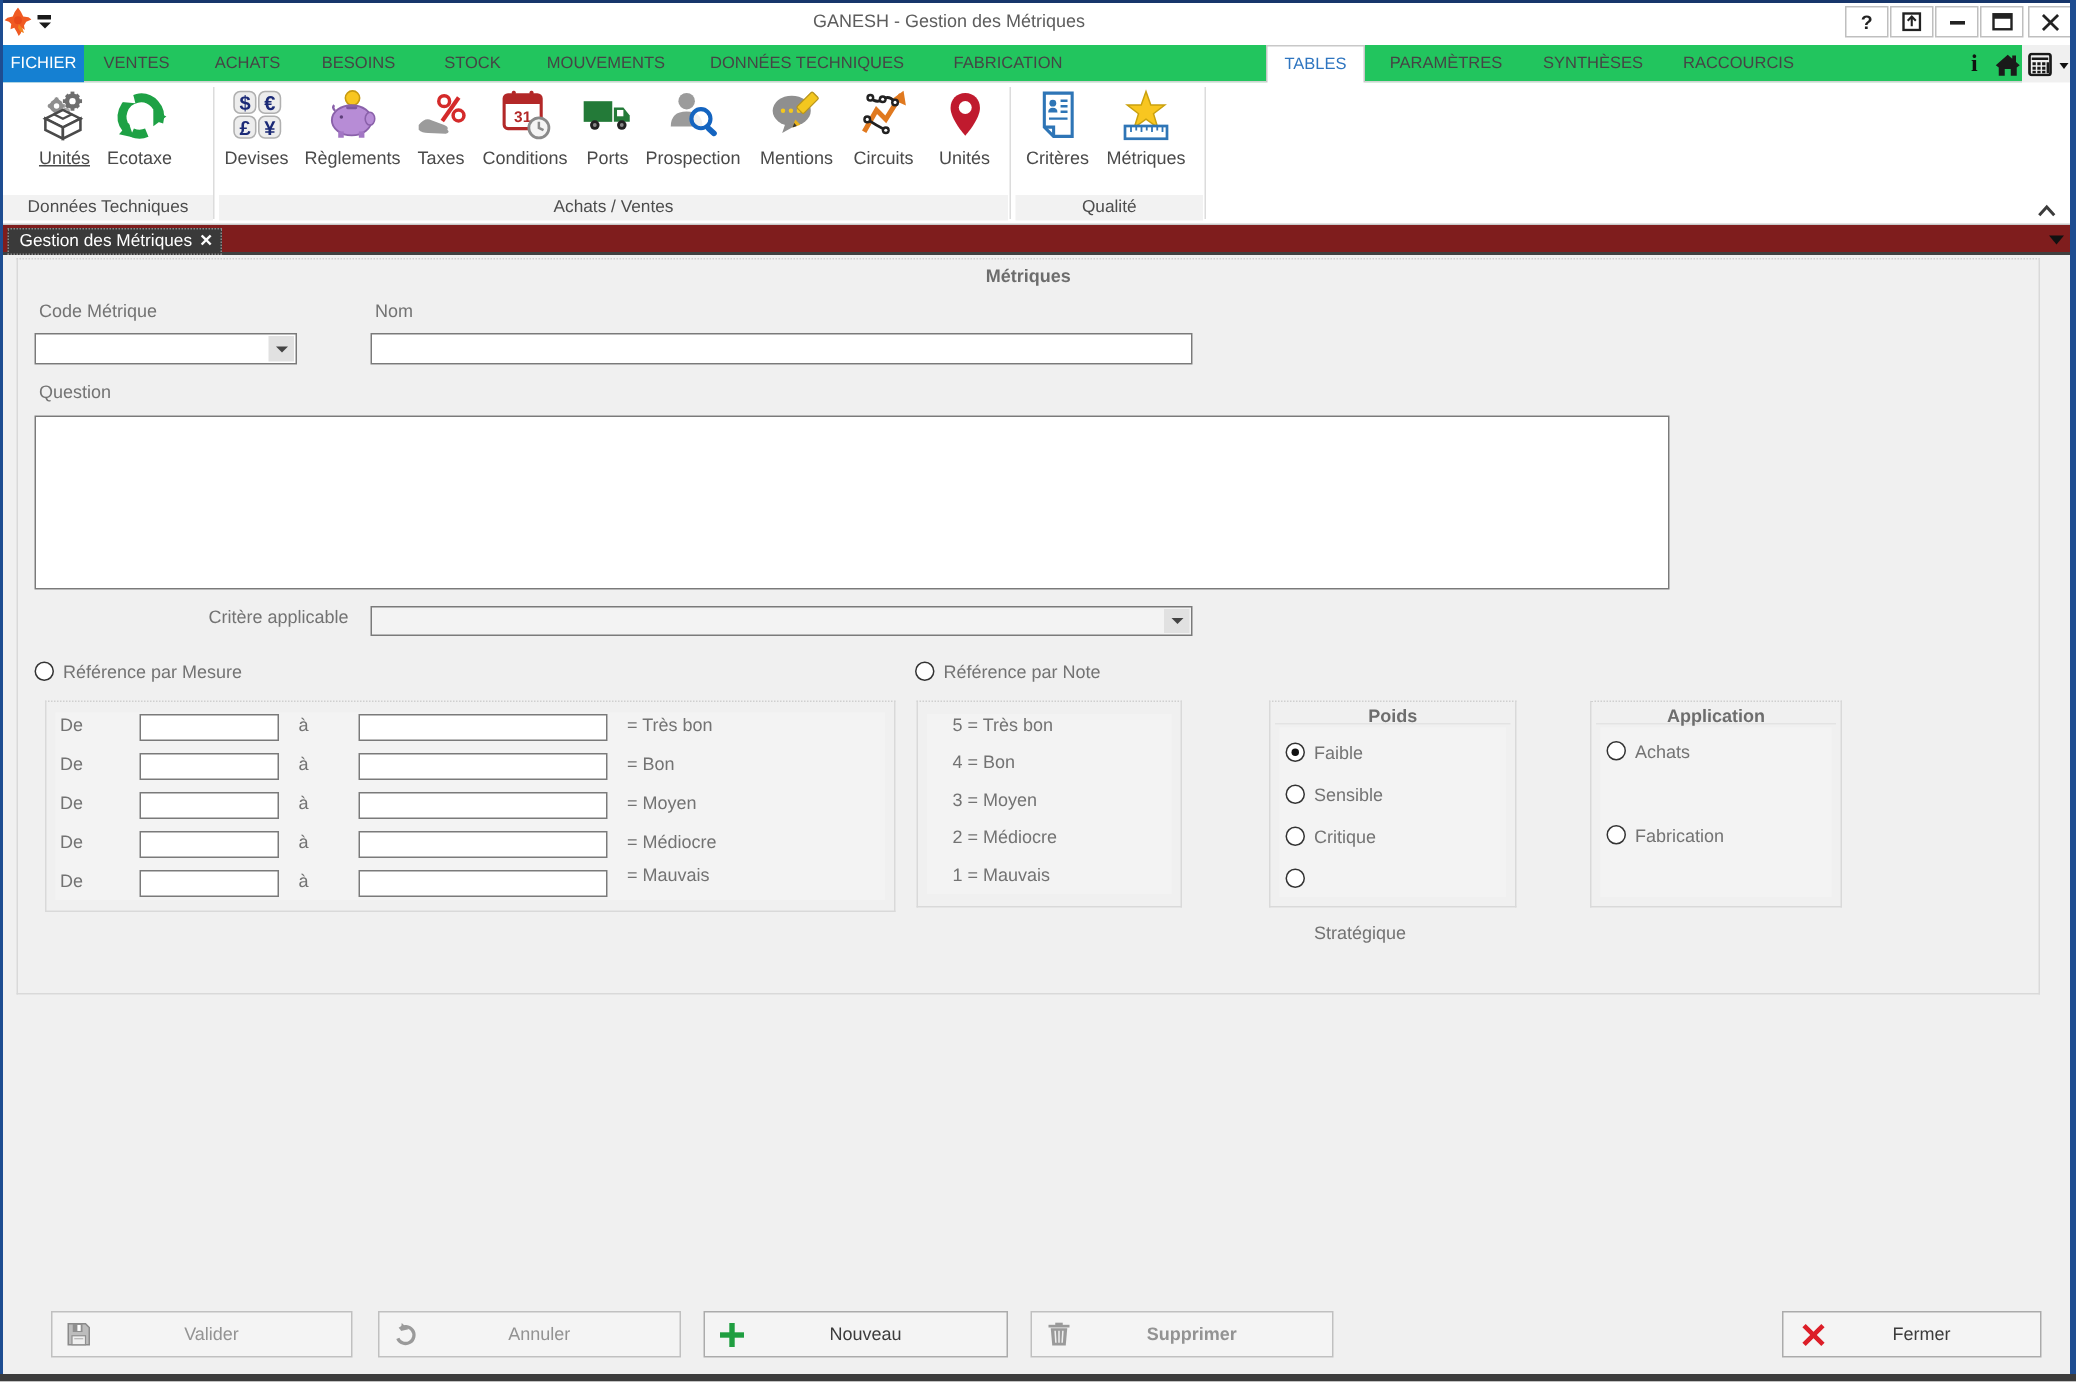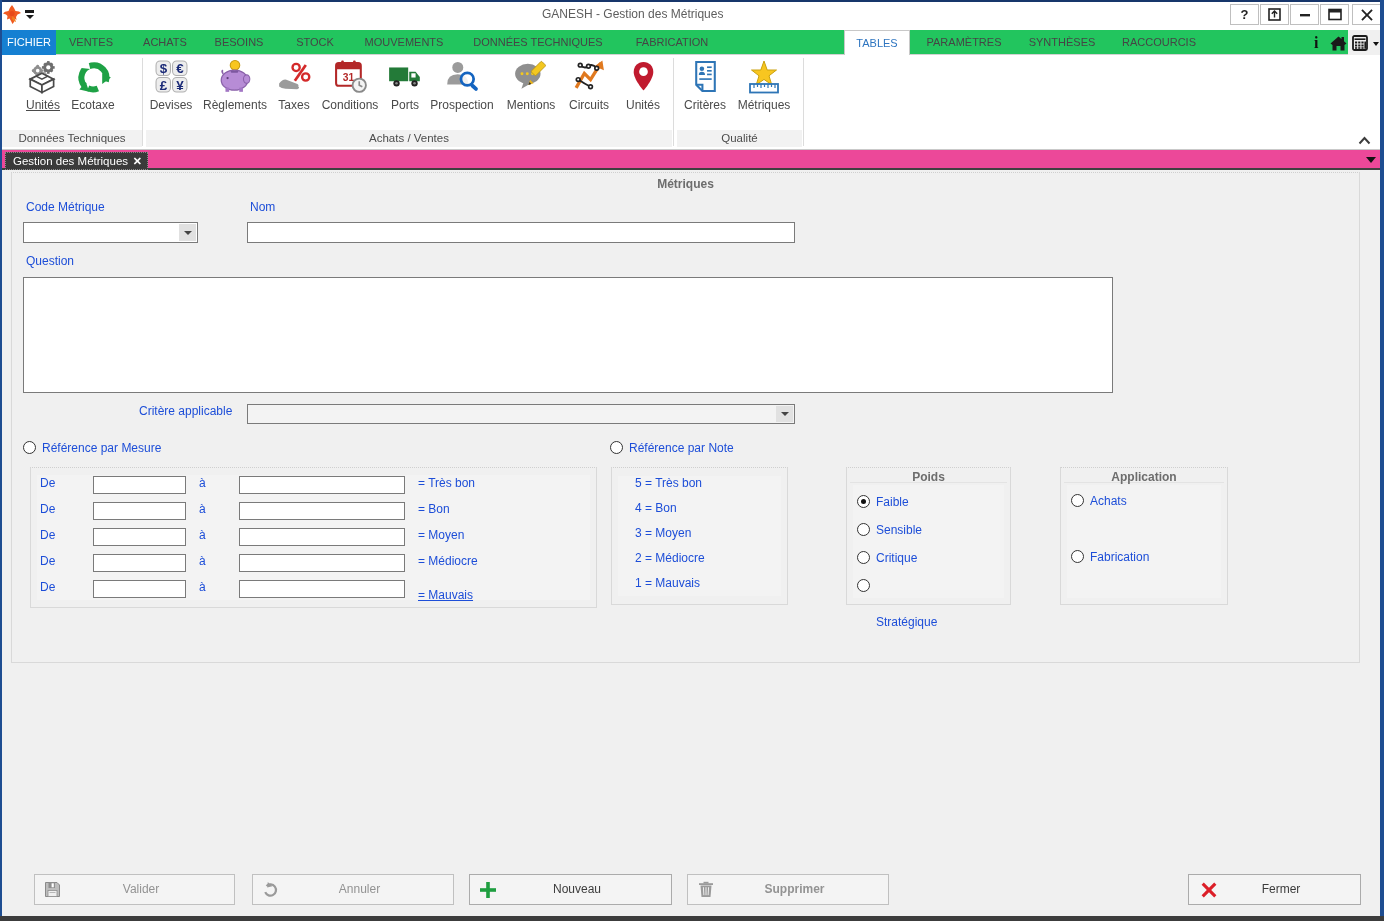--- a/index.html
+++ b/index.html
@@ -26,34 +26,34 @@
   
   #ribbon { position:absolute; left:0; top:55px; width:1384px; height:95px; background:#ffffff;
             border-bottom:1px solid #c9c9c9; }
   .rgsep { position:absolute; top:3px; height:88px; width:1px; background:#dcdcdc; }
   .ritem { position:absolute; top:3px; text-align:center; font-size:12px; color:#4a4a4a; }
   .ritem .ric { height:37px; display:flex; align-items:center; justify-content:center; }
   .ritem .rlb { margin-top:3px; }
   .rgcap { position:absolute; top:75px; height:17px; line-height:17px; font-size:11.5px; color:#4c4c4c; text-align:center; background:#f2f2f2; }
 
   
-  #docstrip { position:absolute; left:0; top:150px; width:1384px; height:20px; background:#ec4899;
+  #docstrip { position:absolute; left:0; top:150px; width:1384px; height:20px; background:#7f1d1d;
               border-bottom:2px solid #404040; }
   #doctab { position:absolute; left:5px; top:2px; width:143px; height:18px; background:#3a3a3a;
             color:#fff; font-size:11.5px; line-height:16px; padding-left:7px; border:1px dotted #8a8a8a; }
   #doctab .x { position:absolute; right:5px; top:0px; font-weight:bold; font-size:11px; }
   #dochev { position:absolute; right:8px; top:7px; width:0; height:0;
             border-left:5px solid transparent; border-right:5px solid transparent; border-top:6px solid #111; }
 
   
   #panel { position:absolute; left:11px; top:172px; width:1349px; height:491px;
            border:1px solid #d9d9d9; border-top:1px dotted #cfcfcf; background:#f0f0f0; }
   #pcap { position:absolute; left:0; top:4px; width:100%; text-align:center;
           font-size:12px; font-weight:bold; color:#6d6d6d; }
-  .lbl { position:absolute; font-size:12px; color:#1d4ed8; }
+  .lbl { position:absolute; font-size:12px; color:#737373; }
   .tin { position:absolute; background:#fff; border:1px solid #7a7a7a; }
   .combo { position:absolute; background:#fff; border:1px solid #7a7a7a; }
   .combo .btn { position:absolute; right:1px; top:1px; bottom:1px; width:17px; background:#e1e1e1;
                 display:flex; align-items:center; justify-content:center; }
   .combo .btn:after { content:""; width:0; height:0; border-left:4px solid transparent;
                 border-right:4px solid transparent; border-top:4px solid #444; }
   .radio { position:absolute; width:13px; height:13px; border-radius:50%; background:#fff; border:1px solid #333; }
   .radio.sel:after { content:""; position:absolute; left:3px; top:3px; width:5px; height:5px;
                      border-radius:50%; background:#111; }
   .gbox { position:absolute; border:1px solid #d9d9d9; border-top:1px dotted #cfcfcf; background:#f0f0f0; }
@@ -410,21 +410,21 @@
   <div class="lbl" style="left:418px; top:528px;">= Moyen</div>
   <div class="lbl" style="left:40px; top:554px;">De</div>
   <div class="tin" style="left:93px; top:554px; width:93px; height:18px;"></div>
   <div class="lbl" style="left:199px; top:554px;">à</div>
   <div class="tin" style="left:239px; top:554px; width:166px; height:18px;"></div>
   <div class="lbl" style="left:418px; top:554px;">= Médiocre</div>
   <div class="lbl" style="left:40px; top:580px;">De</div>
   <div class="tin" style="left:93px; top:580px; width:93px; height:18px;"></div>
   <div class="lbl" style="left:199px; top:580px;">à</div>
   <div class="tin" style="left:239px; top:580px; width:166px; height:18px;"></div>
-  <div class="lbl" style="left:418px; top:588px;text-decoration:underline;">= Mauvais</div>
+  <div class="lbl" style="left:418px; top:576px;">= Mauvais</div>
 
   <div class="gbox" style="left:611px; top:467px; width:177px; height:138px;">
       <div class="ginner" style="left:6px; top:8px; right:6px; bottom:8px;"></div>
     </div>
   <div class="lbl" style="left:635px; top:476px;">5 = Très bon</div>
   <div class="lbl" style="left:635px; top:501px;">4 = Bon</div>
   <div class="lbl" style="left:635px; top:526px;">3 = Moyen</div>
   <div class="lbl" style="left:635px; top:551px;">2 = Médiocre</div>
   <div class="lbl" style="left:635px; top:576px;">1 = Mauvais</div>
 

